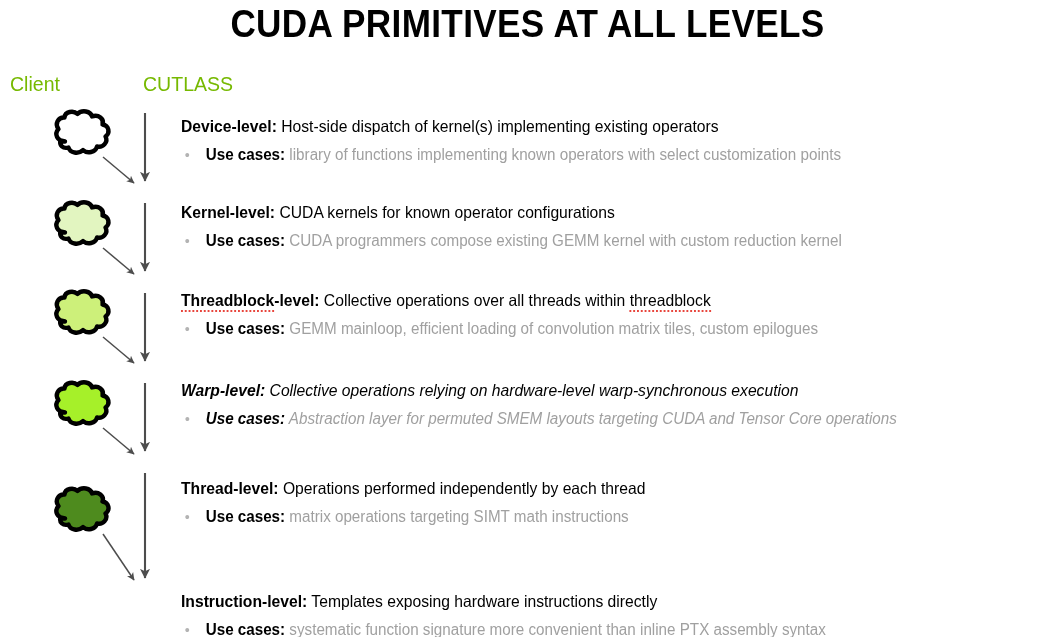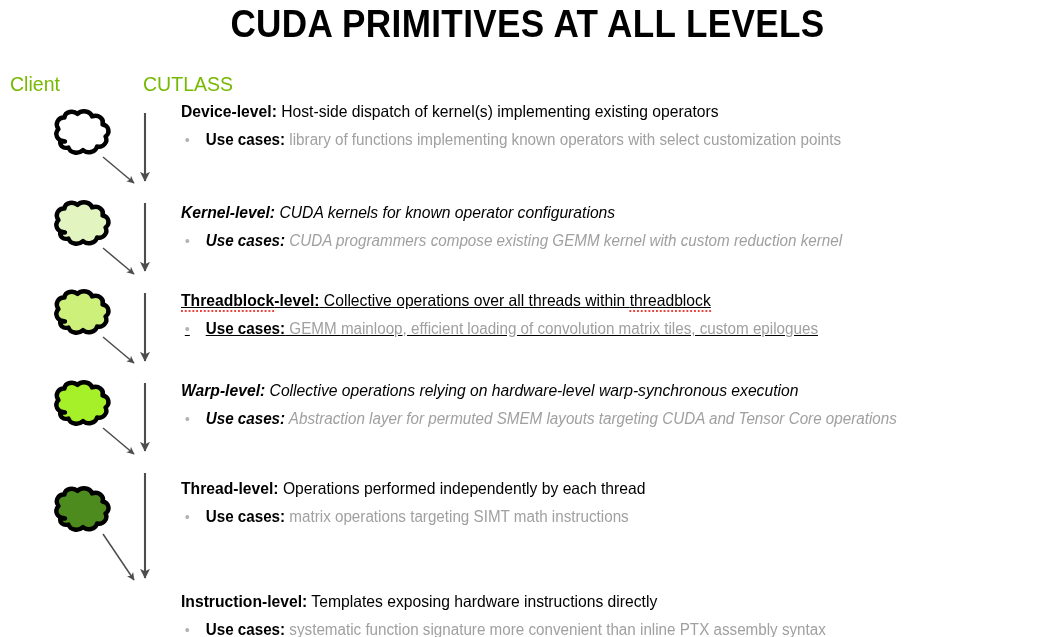--- a/index.html
+++ b/index.html
@@ -102,23 +102,23 @@
     white-space: nowrap;
   }
   .uc-label {
     font-weight: bold;
     color: #000000;
   }
   .uc-desc {
     color: #a0a0a0;
   }
 
-  #level-0 { top: 101px; }
-  #level-1 { top: 202px; font-style: italic; }
-  #level-2 { top: 290px; text-decoration: underline; }
+  #level-0 { top: 116px; }
+  #level-1 { top: 202px; }
+  #level-2 { top: 290px; }
   #level-3 { top: 380px; font-style: italic; }
   #level-4 { top: 478px; }
   #level-5 { top: 591px; }
 </style>
 </head>
 <body>
 
 <div id="slide-title">CUDA PRIMITIVES AT ALL LEVELS</div>
 
 <div class="col-header" id="header-client">Client</div>

